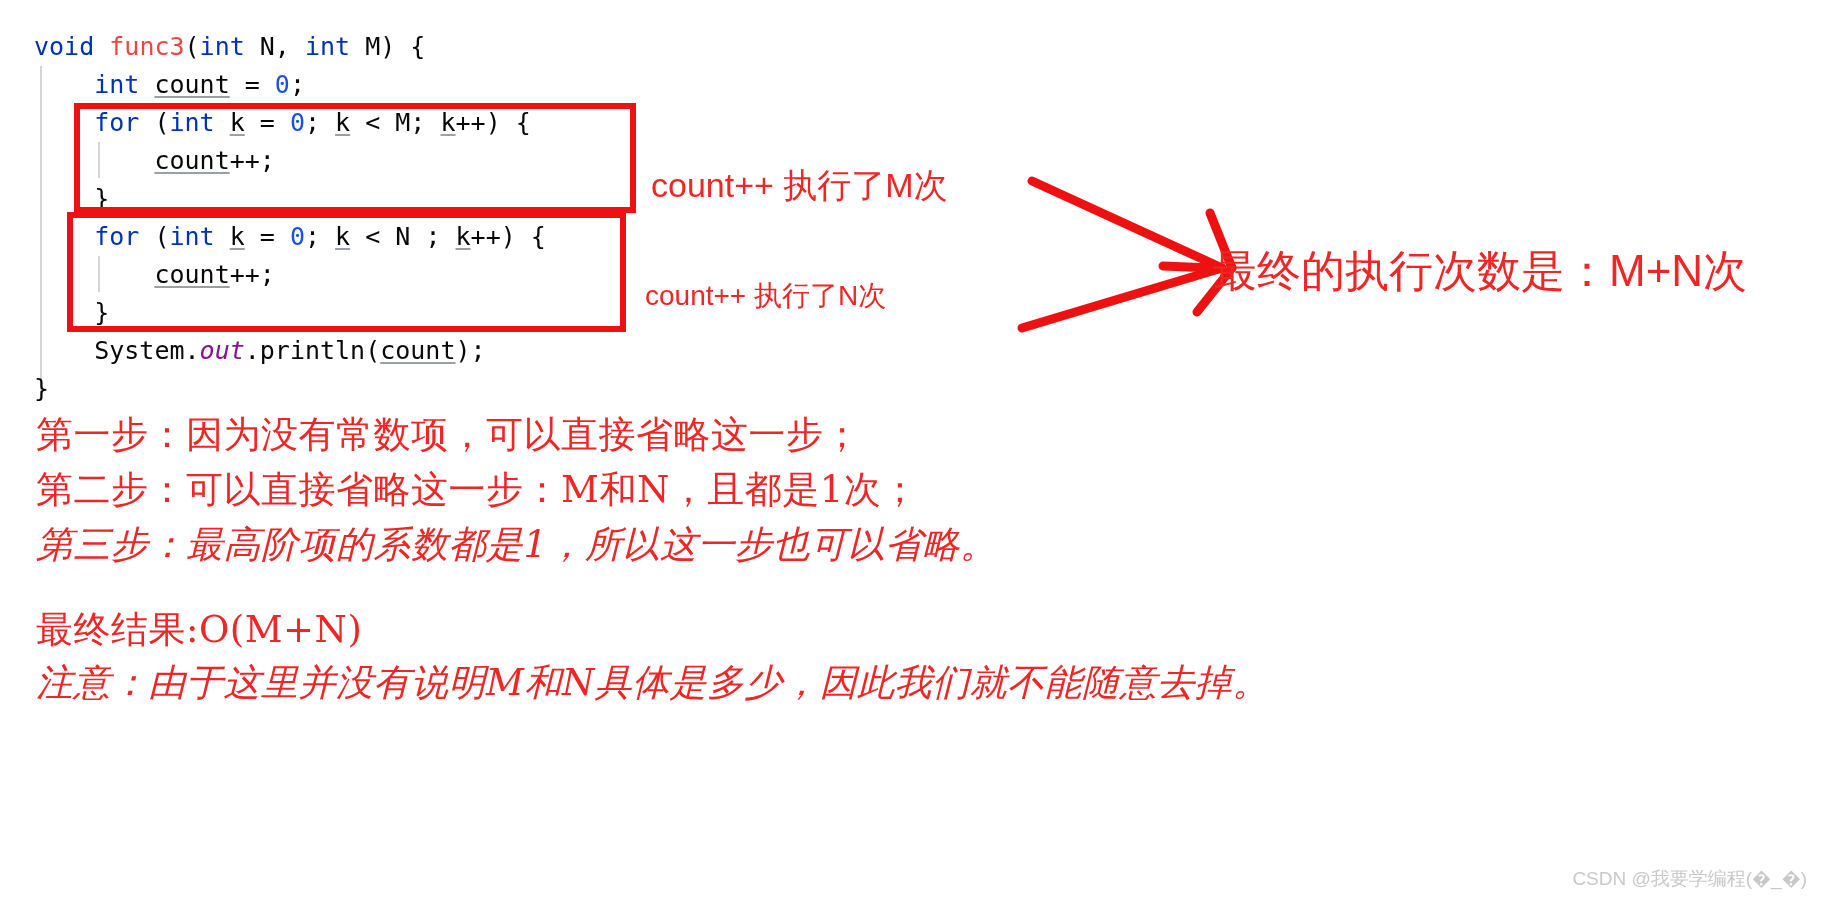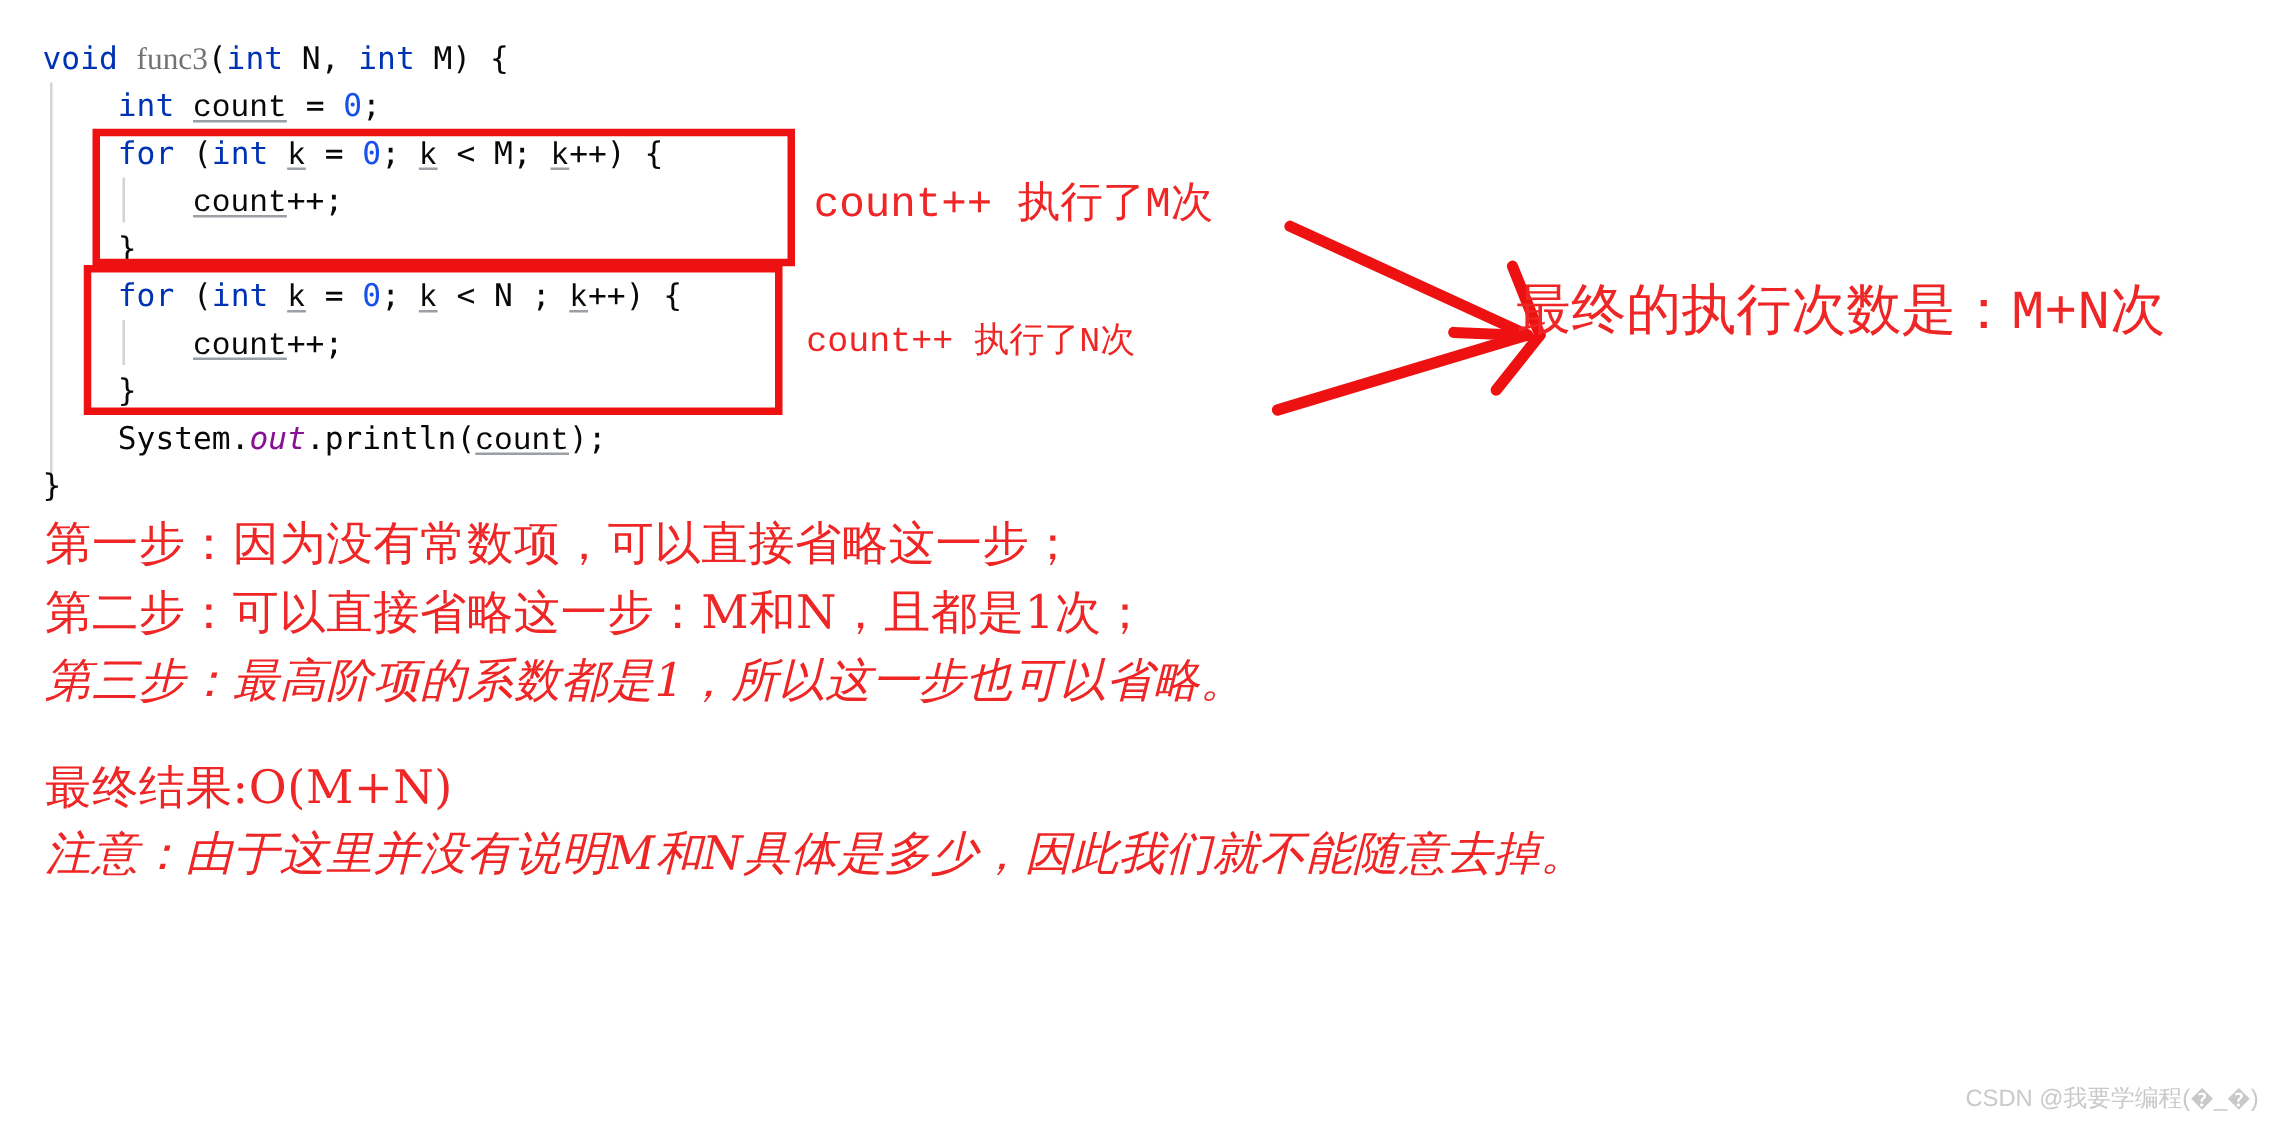--- a/index.html
+++ b/index.html
@@ -27,24 +27,24 @@
     white-space: pre;
     letter-spacing: 0px;
   }
   .code-line {
     height: 38px;
     white-space: pre;
     position: relative;
   }
   .kw      { color: #0033b3; }
   .num     { color: #1750eb; }
-  .fn      { color: #737373; font-family: Liberation Serif, serif; }
+  .fn      { color: #ef4444; }
   .field   { color: #871094; font-style: italic; }
   .var     { text-decoration: underline; text-decoration-color: #9aa0a6;
-             text-underline-offset: 3px; text-decoration-thickness: 2px; font-family: Liberation Mono, monospace; }
+             text-underline-offset: 3px; text-decoration-thickness: 2px; }
   .plain   { color: #080808; }
 
   
   .guide {
     position: absolute;
     width: 2px;
     background: #d4d4d4;
   }
   #guide-outer { left: 40px;  top: 66px;  height: 330px; }
   #guide-in-1  { left: 98px;  top: 142px; height: 36px; }
@@ -57,22 +57,23 @@
     box-sizing: border-box;
     background: transparent;
   }
   #box-loop-m { left: 74px; top: 103px; width: 562px; height: 110px; }
   #box-loop-n { left: 67px; top: 212px; width: 559px; height: 120px; }
 
   
   .ann {
     position: absolute;
     color: #ef2626;
-    font-family: Liberation Mono, monospace;
+    font-family: Liberation Sans, sans-serif;
     white-space: nowrap;
+    margin-top: 24px;
   }
   #ann-m   { left: 651px; top: 139px; font-size: 34px; }
   #ann-n   { left: 645px; top: 253px; font-size: 28px; }
   #ann-sum { left: 1213px; top: 218px; font-size: 44px; }
 
   
   #arrow-svg {
     position: absolute;
     left: 0; top: 0;
     width: 1827px; height: 907px;

